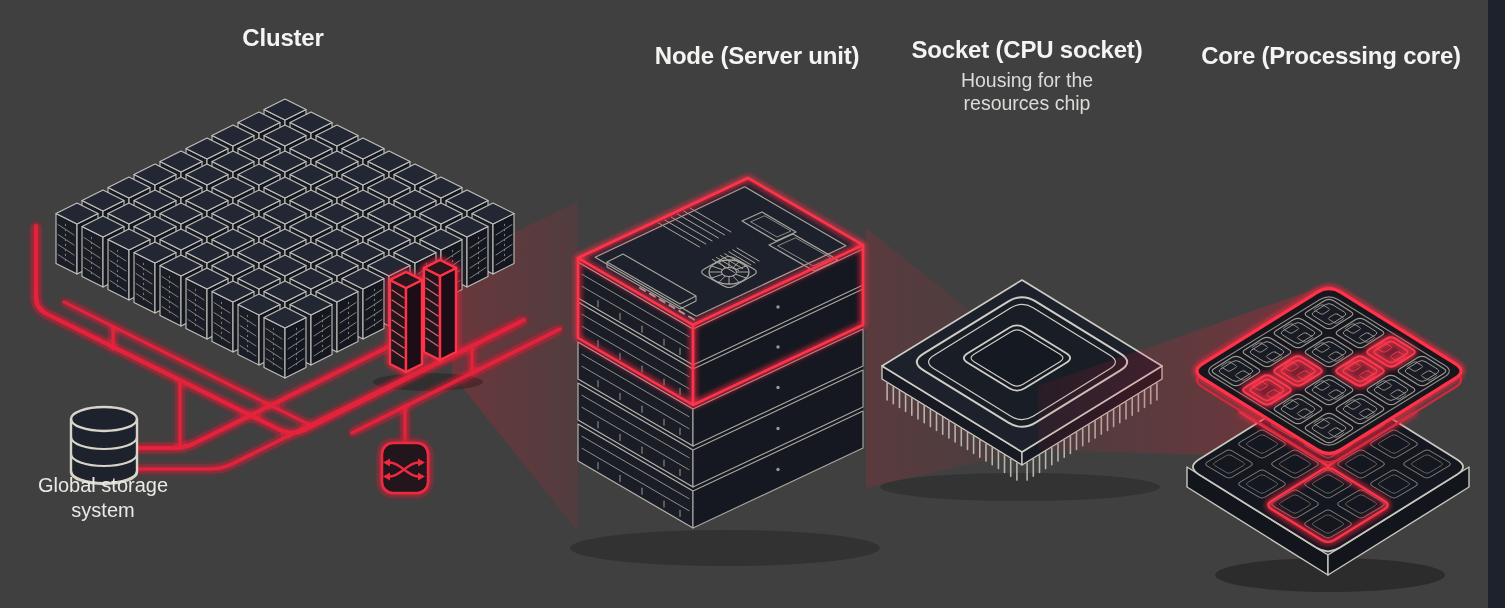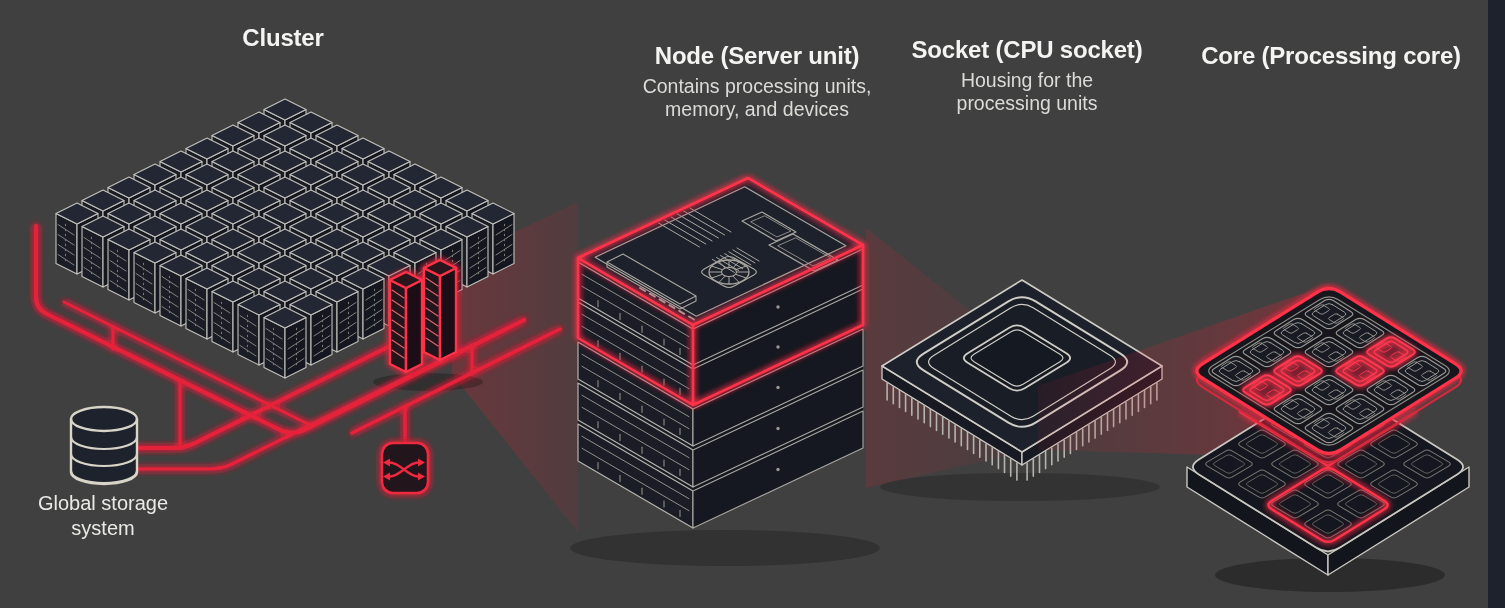--- a/index.html
+++ b/index.html
@@ -8,21 +8,21 @@
   #scene{position:absolute;left:0;top:0;}
   .hdr{position:absolute;text-align:center;color:#f4f4f2;z-index:2;}
   .hdr .t{font-weight:bold;font-size:24px;letter-spacing:-0.2px;line-height:1.15;}
   .hdr .s{font-size:19.5px;color:#dbdbd8;line-height:1.22;margin-top:5px;white-space:pre-line;}
   .lbl{position:absolute;text-align:center;font-size:20px;color:#e9e9e6;line-height:1.26;
        white-space:pre-line;z-index:2;}
   .hdr-cluster{left:3px;top:24px;width:560px;}
   .hdr-node{left:597px;top:42px;width:320px;}
   .hdr-socket{left:867px;top:36px;width:320px;}
   .hdr-core{left:1171px;top:42px;width:320px;}
-  .lbl-storage{left:13px;top:491px;width:180px;}
+  .lbl-storage{left:13px;top:473px;width:180px;}
   .lbl-interconnect{left:314px;top:500px;width:180px;}
 </style>
 </head>
 <body>
 
 <div id="stage">
   <svg id="scene" width="1505" height="608" viewBox="0 0 1505 608">
     <defs>
       <filter id="glow" x="-70%" y="-70%" width="240%" height="240%">
         <feGaussianBlur stdDeviation="3" result="b"></feGaussianBlur>
@@ -714,26 +714,24 @@
         <path d="M 1323.7 419.3 L 1328.8 422.5 Q 1330.5 423.5 1328.8 424.5 L 1323.7 427.7 Q 1322 428.7 1320.3 427.7 L 1315.2 424.5 Q 1313.5 423.5 1315.2 422.5 L 1320.3 419.3 Q 1322 418.3 1323.7 419.3 Z" fill="none" stroke="#9a9892" stroke-width="0.9" stroke-linecap="round" stroke-linejoin="round"></path>
         <path d="M 1337.7 428.3 L 1342.8 431.5 Q 1344.5 432.5 1342.8 433.5 L 1337.7 436.7 Q 1336 437.7 1334.3 436.7 L 1329.2 433.5 Q 1327.5 432.5 1329.2 431.5 L 1334.3 428.3 Q 1336 427.3 1337.7 428.3 Z" fill="none" stroke="#9a9892" stroke-width="0.9" stroke-linecap="round" stroke-linejoin="round"></path>
       </g>
   </svg>
 
   <div class="hdr hdr-cluster">
     <div class="t">Cluster</div>
   </div>
   <div class="hdr hdr-node">
     <div class="t">Node (Server unit)</div>
-    <div class="s">Contains processing units,
-memory, and devices</div>
   </div>
   <div class="hdr hdr-socket">
     <div class="t">Socket (CPU socket)</div>
     <div class="s">Housing for the
-processing units</div>
+resources chip</div>
   </div>
   <div class="hdr hdr-core">
     <div class="t">Core (Processing core)</div>
   </div>
   <div class="lbl lbl-storage">Global storage
 system</div>
 </div>
 
 </body></html>

